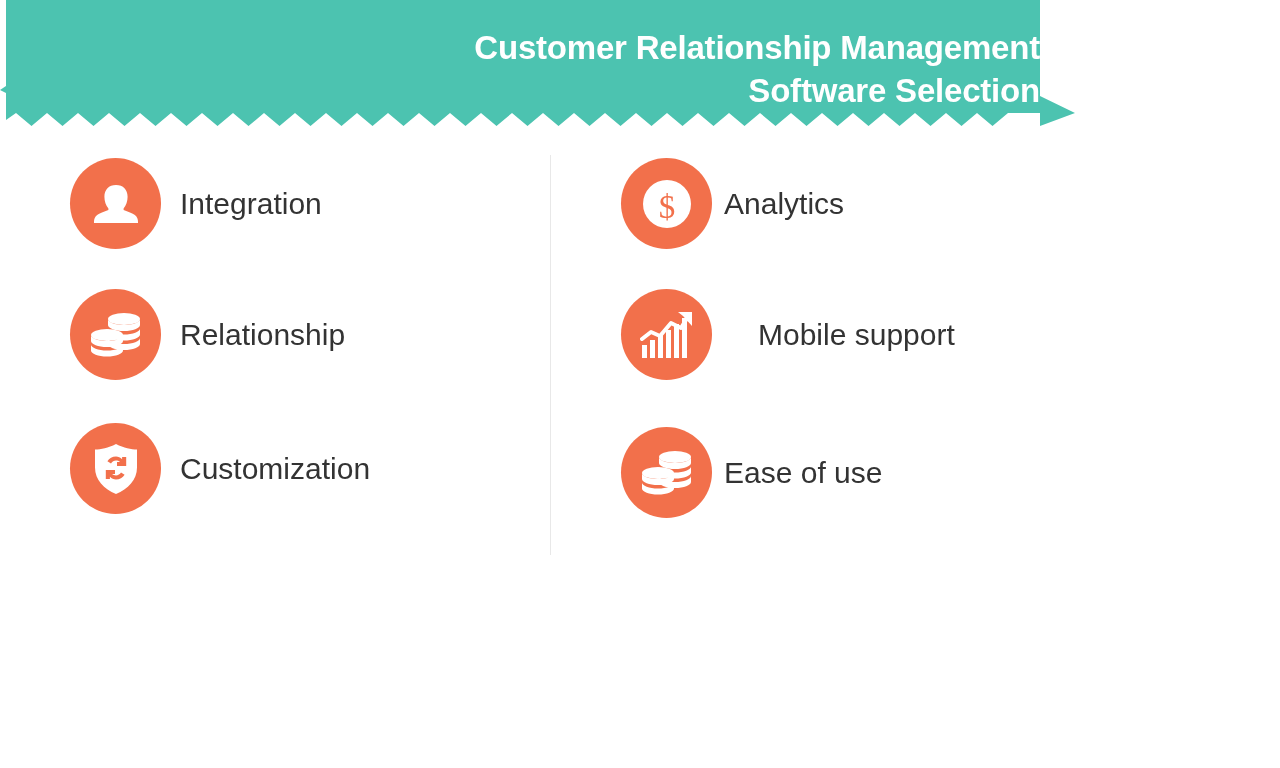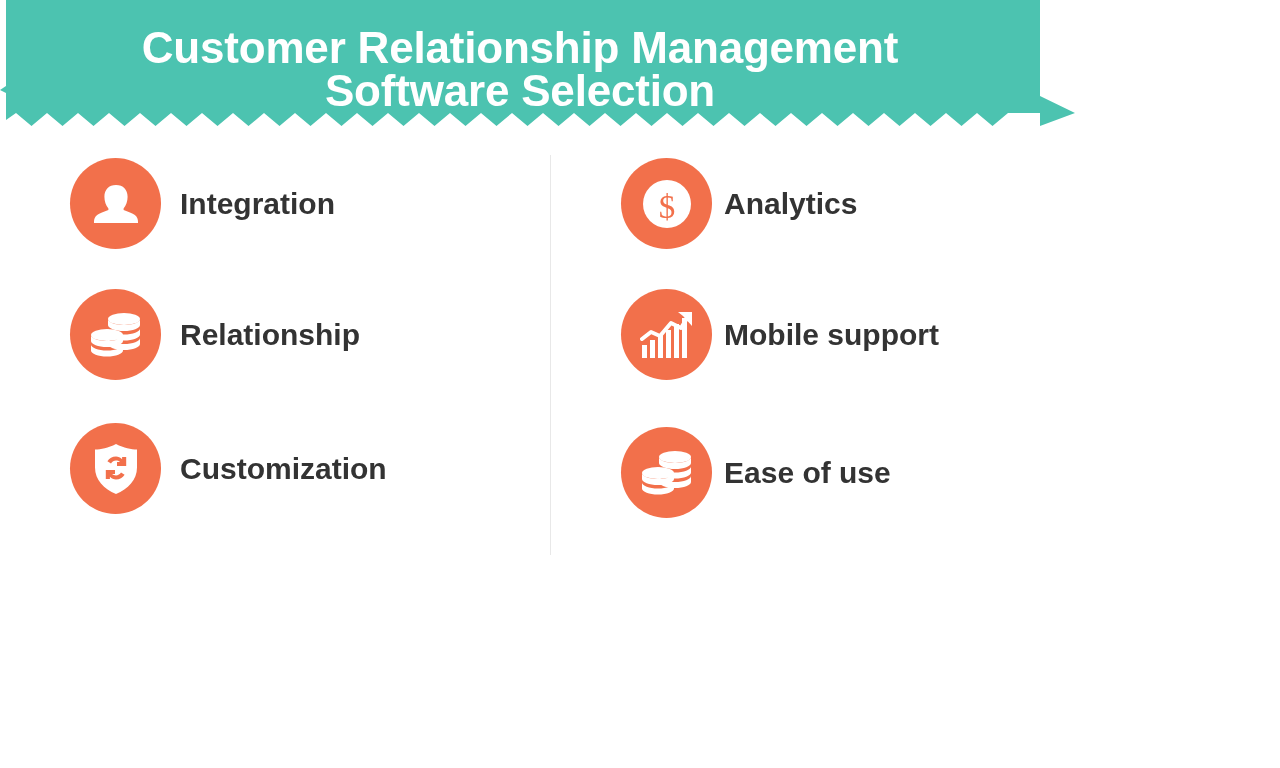--- a/index.html
+++ b/index.html
@@ -24,25 +24,25 @@
     width: 1075px;
     height: 126px;
   }
   .banner svg { display: block; }
 
   .banner-title {
     position: absolute;
     left: 0;
     top: 26px;
     width: 1040px;
-    text-align: center;
+    text-align: right;
     color: #ffffff;
     font-family: "Liberation Sans", sans-serif;
     font-weight: bold;
-    font-size: 44px;
+    font-size: 33px;
     line-height: 43px;
     letter-spacing: -0.2px;
     white-space: pre-line;
     pointer-events: none;
   }
 
   
   .content {
     position: absolute;
     left: 0;
@@ -82,21 +82,21 @@
     display: flex;
     align-items: center;
     justify-content: center;
   }
   .icon-circle svg { display: block; }
 
   .item-label {
     margin-left: 19px;
     color: #333333;
     font-family: "Liberation Sans", sans-serif;
-    font-weight: bold;
+    font-weight: normal;
     font-size: 30px;
     line-height: 34px;
     white-space: nowrap;
   }
   .column-right .item-label { margin-left: 12px; }
 </style>
 </head>
 <body>
 
 <div class="banner">
@@ -251,21 +251,21 @@
     <div class="item" style="top:32px;left:0;">
       <div class="icon-circle">
         <svg width="58" height="58" viewBox="0 0 58 58">
           <circle cx="29" cy="29" r="24" fill="#ffffff"></circle>
           <text x="29" y="42.5" text-anchor="middle" font-family="Liberation Serif, serif" font-size="33" fill="#f2704b">$</text>
         </svg>
       </div>
       <div class="item-label">Analytics</div>
     </div>
 
-    <div class="item" style="top:163px;left:0;">
+    <div class="item" style="top:163px;left:0;gap:34px;">
       <div class="icon-circle">
         <svg width="54" height="50" viewBox="0 0 54 50">
           <g fill="#ffffff">
 
             <rect x="2" y="35" width="5" height="13"></rect>
             <rect x="10" y="30" width="5" height="18"></rect>
             <rect x="18" y="25" width="5" height="23"></rect>
             <rect x="26" y="20" width="5" height="28"></rect>
             <rect x="34" y="14" width="5" height="34"></rect>
             <rect x="42" y="8" width="5" height="40"></rect>

